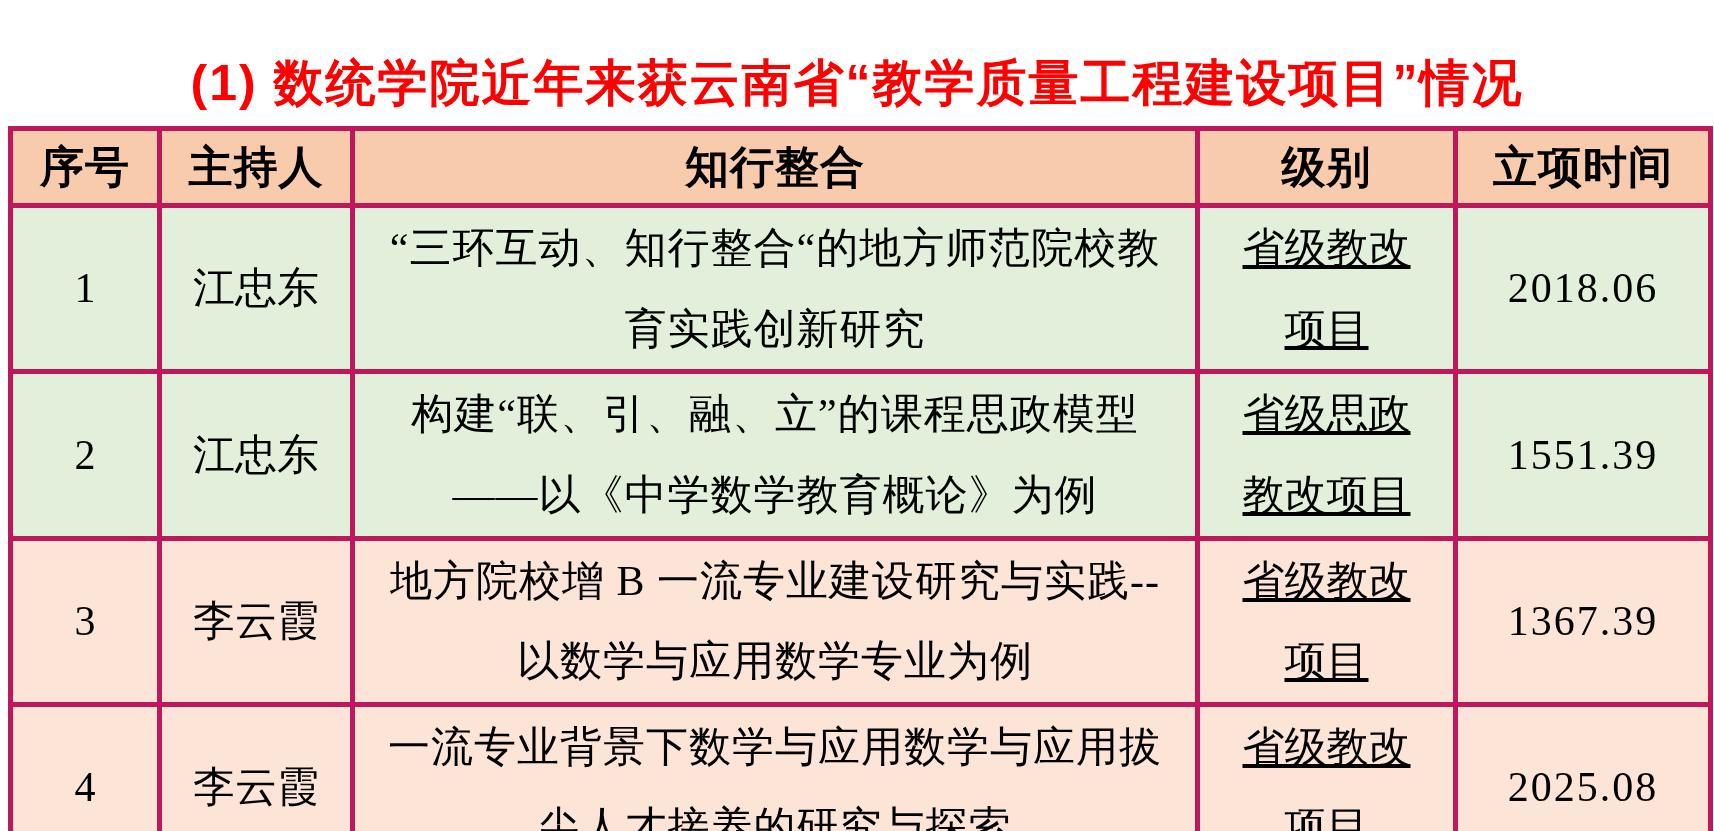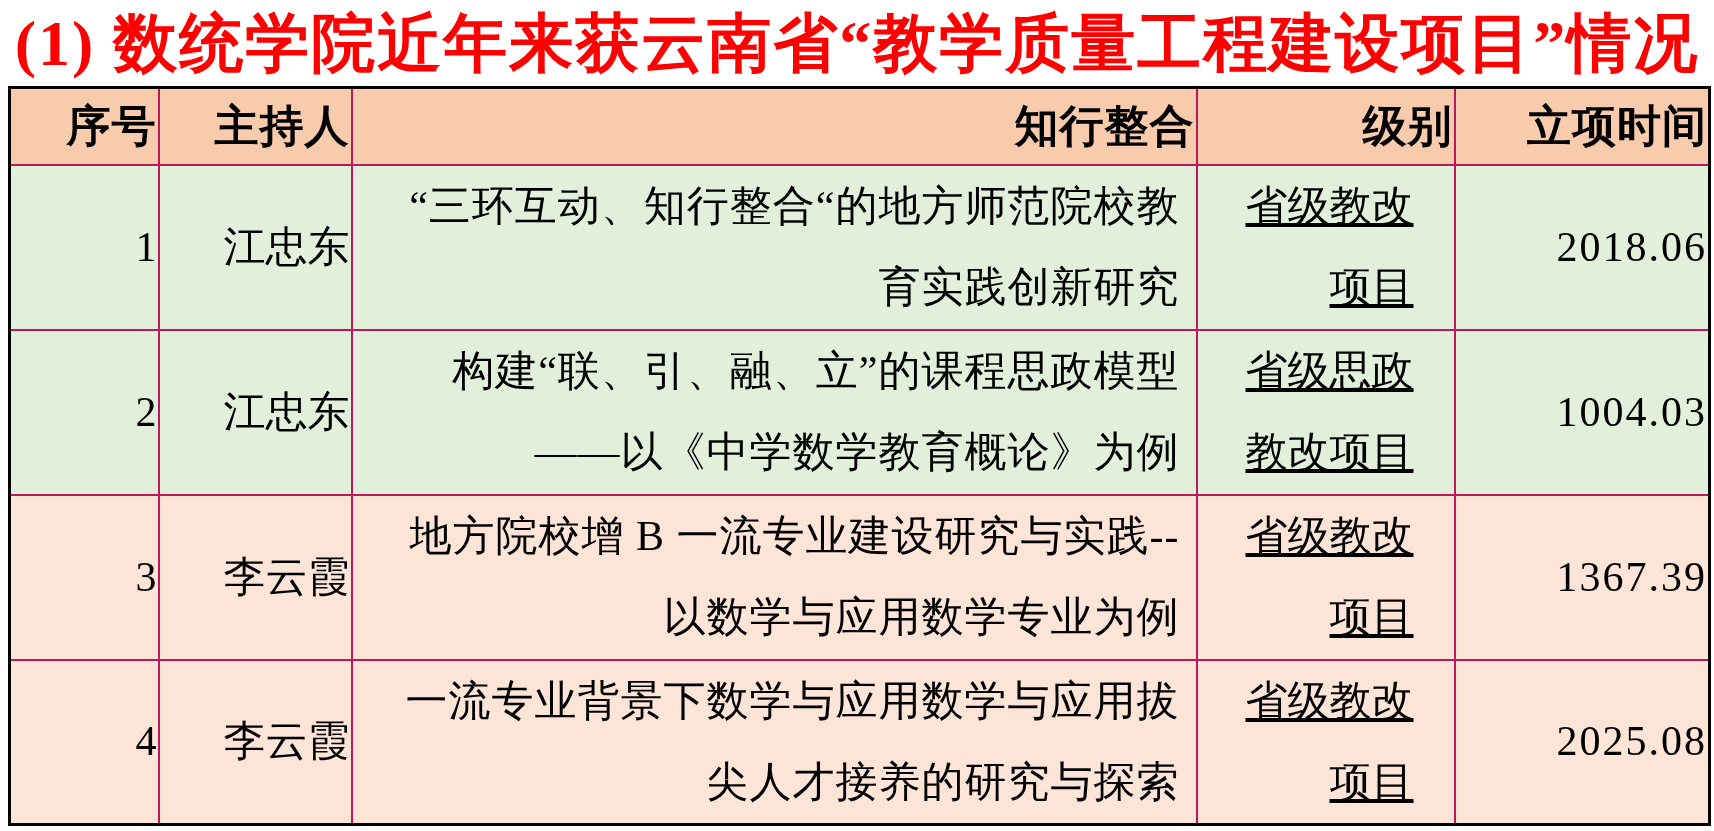--- a/index.html
+++ b/index.html
@@ -14,36 +14,37 @@
     background: #ffffff;
     overflow: hidden;
     font-family: "Liberation Serif", "DejaVu Serif", serif;
   }
   .title {
     height: 86px;
     display: flex;
     align-items: center;
     justify-content: center;
     color: #FF0000;
-    font-family: Liberation Serif, serif;
+    font-family: Liberation Sans, sans-serif;
     font-weight: bold;
-    font-size: 64px;
+    font-size: 50px;
     letter-spacing: 2px;
     white-space: nowrap;
+    margin-top: 40px;
   }
   table.projects {
     border-collapse: collapse;
     table-layout: fixed;
     margin-left: 8px;
     width: 1700px;
     border: 3px solid #000000;
   }
   .projects th, .projects td {
-    border: 2px solid #be185d;
-    text-align: right;
+    border: 5px solid #be185d;
+    text-align: center;
     vertical-align: middle;
     overflow: hidden;
   }
   .projects thead tr {
     height: 77px;
     background: #F8CBAD;
   }
   .projects th {
     font-family: "Liberation Sans", "DejaVu Sans", sans-serif;
     font-weight: bold;
@@ -94,21 +95,21 @@
         <td class="c-leader">江忠东</td>
         <td class="c-project">“三环互动、知行整合“的地方师范院校教育实践创新研究</td>
         <td class="c-level">省级教改项目</td>
         <td class="c-date">2018.06</td>
       </tr>
       <tr class="row-green">
         <td class="c-no">2</td>
         <td class="c-leader">江忠东</td>
         <td class="c-project">构建“联、引、融、立”的课程思政模型——以《中学数学教育概论》为例</td>
         <td class="c-level">省级思政教改项目</td>
-        <td class="c-date">1004.03</td>
+        <td class="c-date">1551.39</td>
       </tr>
       <tr class="row-peach">
         <td class="c-no">3</td>
         <td class="c-leader">李云霞</td>
         <td class="c-project">地方院校增 B 一流专业建设研究与实践--以数学与应用数学专业为例</td>
         <td class="c-level">省级教改项目</td>
         <td class="c-date">1367.39</td>
       </tr>
       <tr class="row-peach">
         <td class="c-no">4</td>

